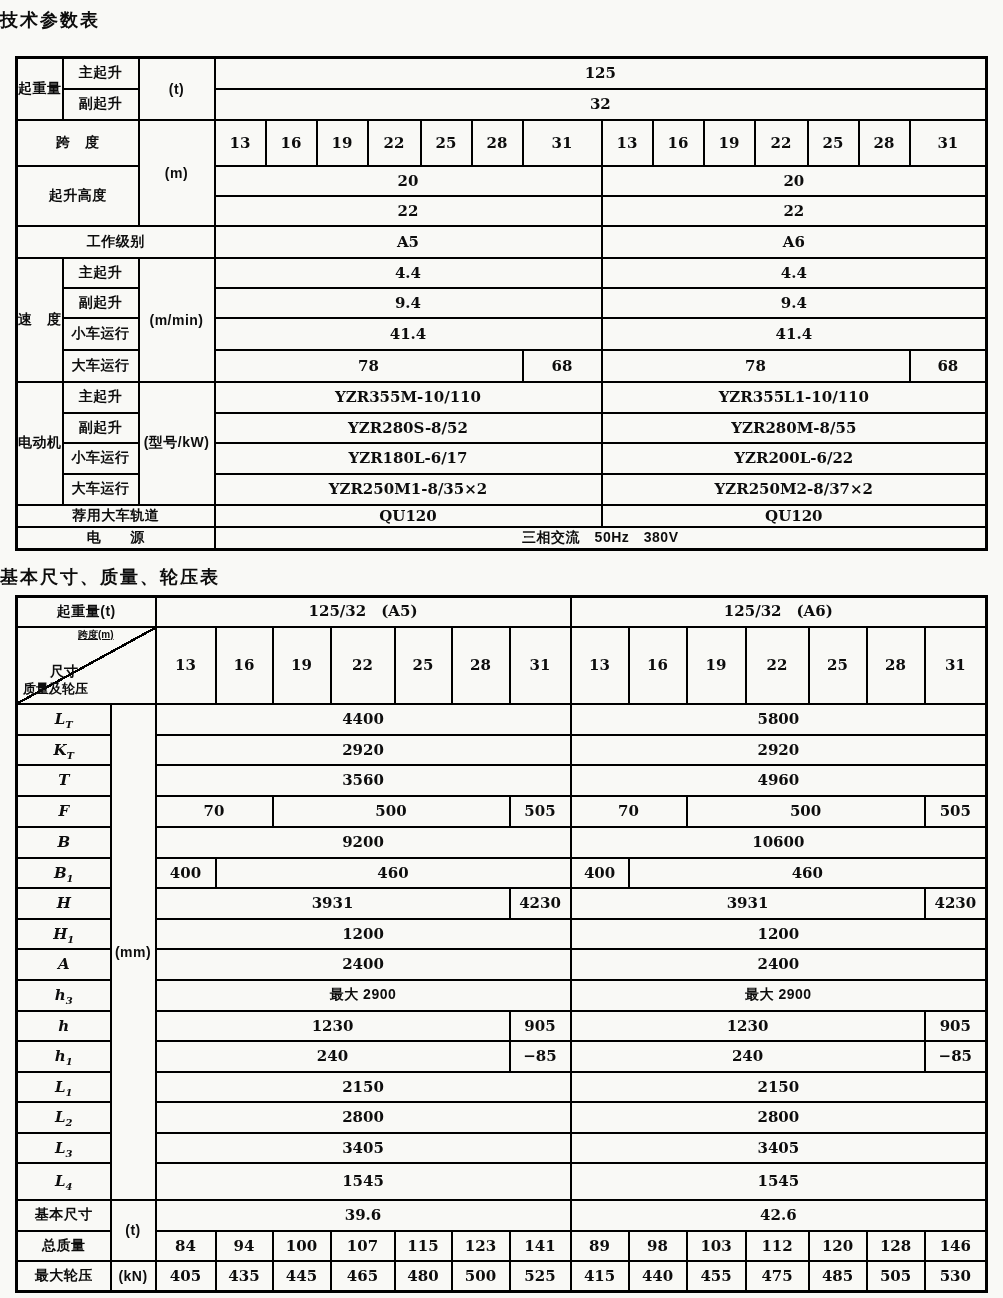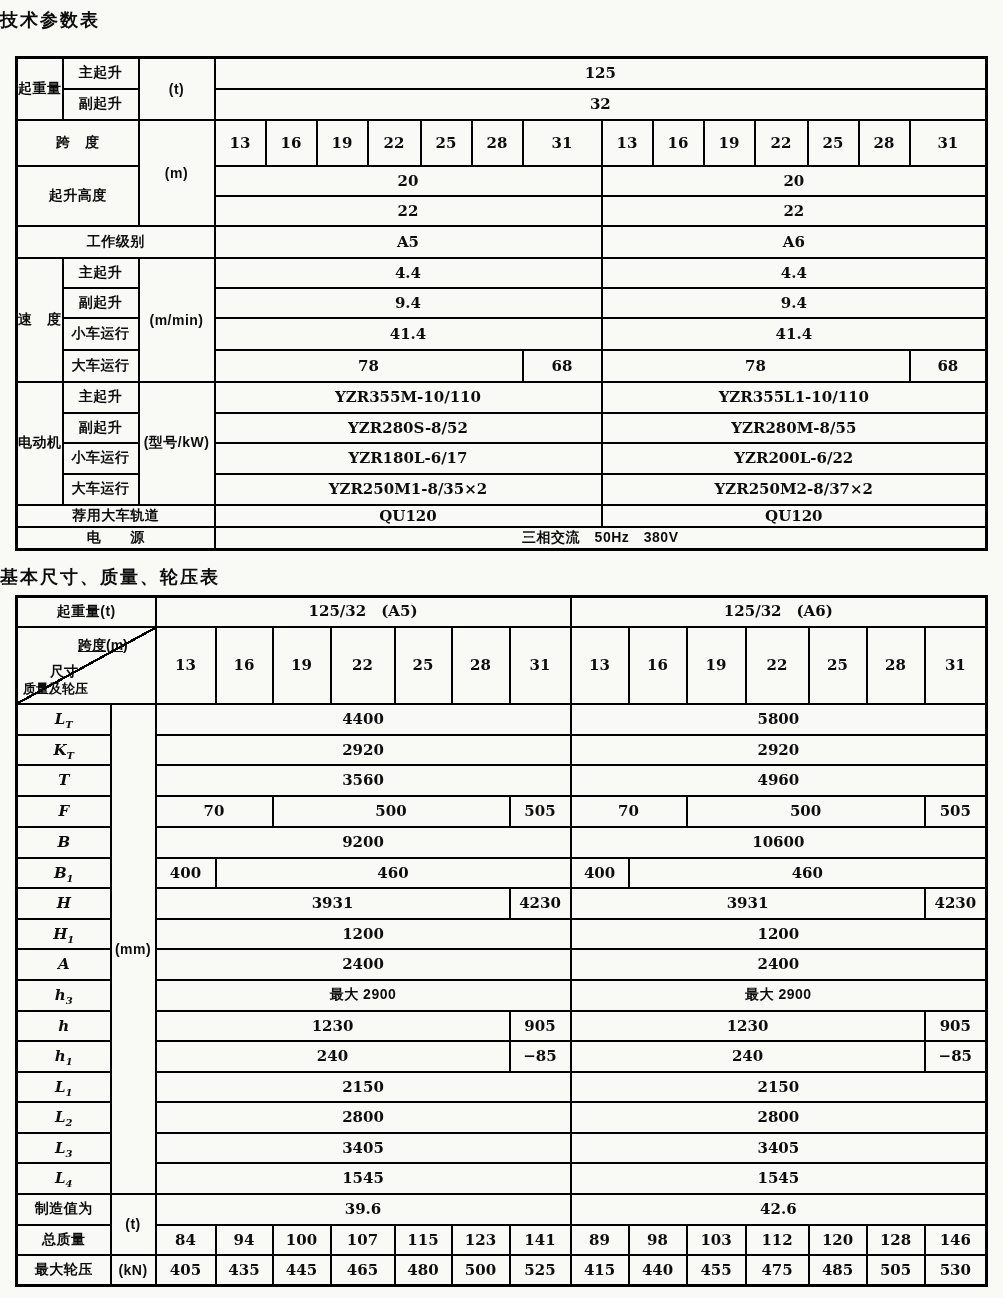--- a/index.html
+++ b/index.html
@@ -53,21 +53,21 @@
     font-family:"Liberation Sans", sans-serif;
   }
   .diag-line {
     position:absolute; left:0; top:0; right:0; bottom:0;
     background:linear-gradient(to bottom right,
       transparent calc(50% - 1.2px),
       #000 calc(50% - 1.2px),
       #000 calc(50% + 1.2px),
       transparent calc(50% + 1.2px));
   }
-  .d-top { position:absolute; top:9px;  left:60px; font-size:14px; font-weight:bold;text-decoration:underline; }
+  .d-top { position:absolute; top:0;  left:60px; font-size:10px; font-weight:bold;text-decoration:underline; }
   .d-mid { position:absolute; top:35px; left:7px;  font-size:14px; font-weight:bold;margin-left:25px; }
   .d-bot { position:absolute; bottom:5px; left:5px; font-size:13px; font-weight:bold; }
   #footnote {
     margin:12px 0 0 8px;
     font-family:"Liberation Sans", sans-serif;
     font-weight:bold;
     font-size:14px;
     letter-spacing:0.5px;
   }
 </style>
@@ -327,27 +327,27 @@
   <tr style="height:31px">
     <td class="dim"><i>L</i><sub>2</sub></td>
     <td colspan="7">2800</td>
     <td colspan="7">2800</td>
   </tr>
   <tr style="height:30px">
     <td class="dim"><i>L</i><sub>3</sub></td>
     <td colspan="7">3405</td>
     <td colspan="7">3405</td>
   </tr>
-  <tr style="height:31px">
+  <tr style="height:37px">
     <td class="dim"><i>L</i><sub>4</sub></td>
     <td colspan="7">1545</td>
     <td colspan="7">1545</td>
   </tr>
   <tr style="height:31px">
-    <td class="cjk">制造值为</td>
+    <td class="cjk">基本尺寸</td>
     <td class="cjk" rowspan="2">(t)</td>
     <td colspan="7">39.6</td>
     <td colspan="7">42.6</td>
   </tr>
   <tr style="height:30px">
     <td class="cjk">总质量</td>
     <td>84</td>
     <td>94</td>
     <td>100</td>
     <td>107</td>

